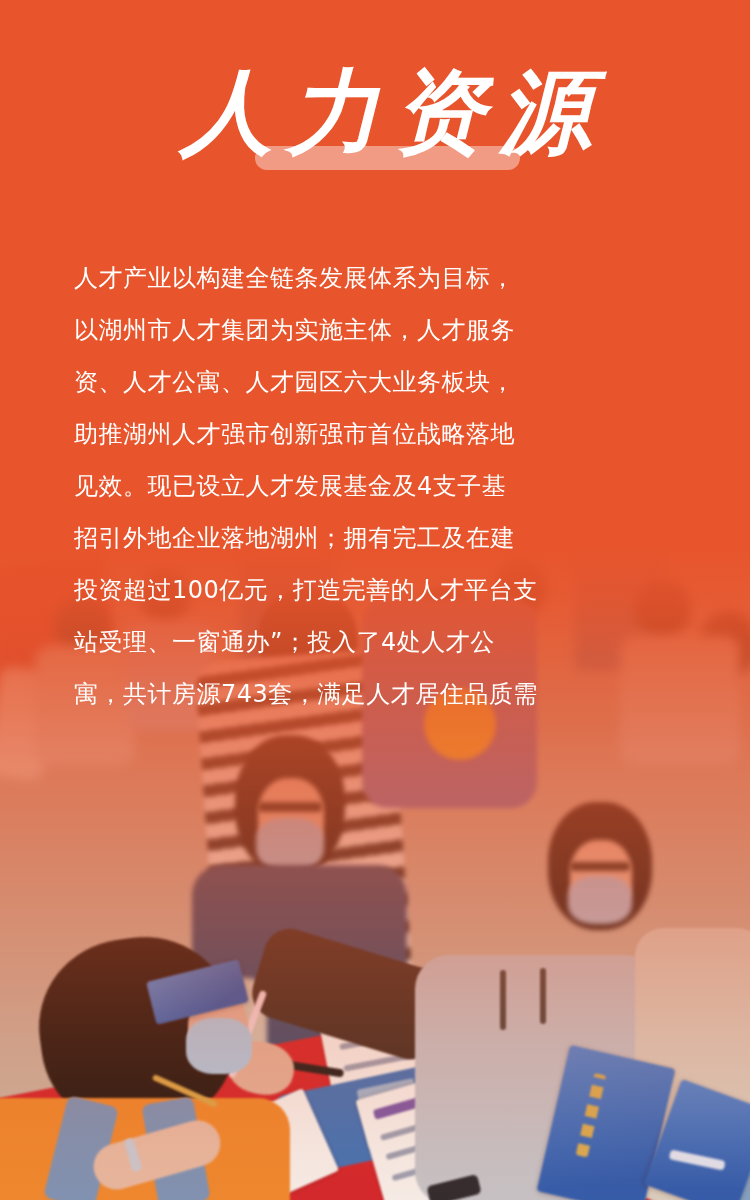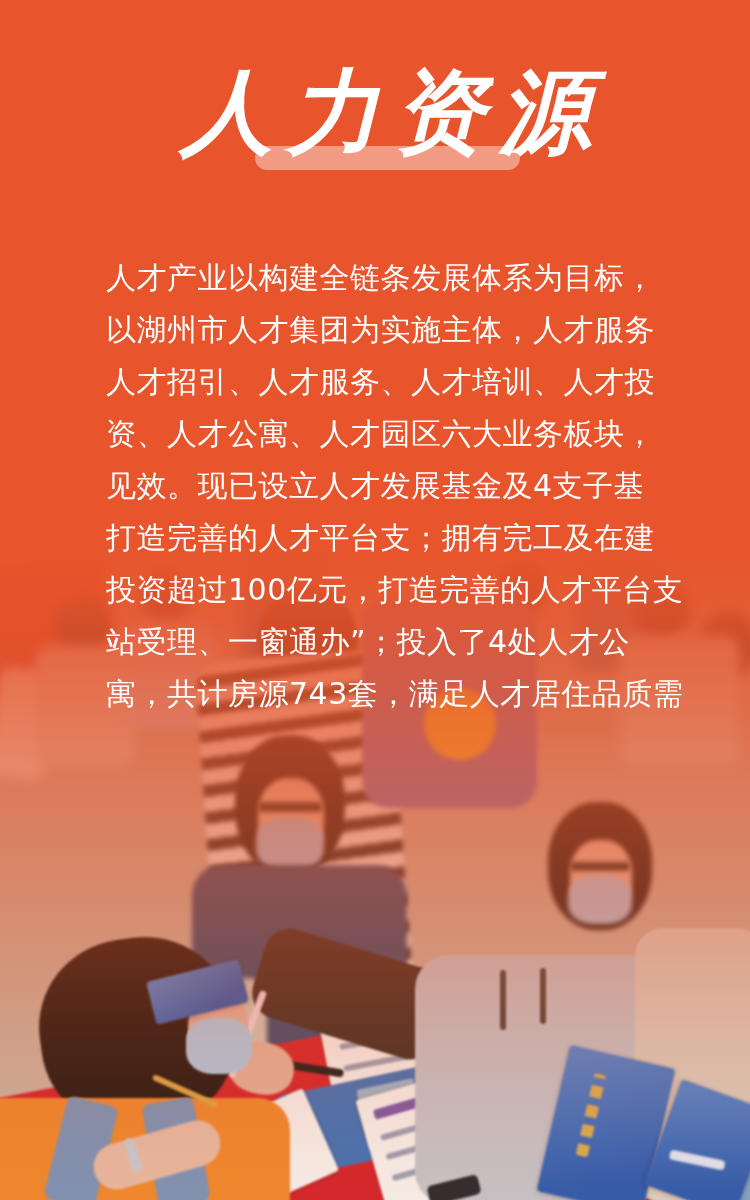--- a/index.html
+++ b/index.html
@@ -115,21 +115,21 @@
   
   .title-wrap{position:absolute;left:0;top:0;width:750px;height:220px;z-index:5;}
   .title-highlight{position:absolute;left:255px;top:146px;width:265px;height:24px;border-radius:12px;
     background:rgba(255,255,255,0.42);}
   .title{position:absolute;left:0;top:62px;width:750px;margin:0;text-align:center;
     font-family:"DejaVu Serif",serif;font-style:italic;font-weight:700;
     font-size:92px;line-height:100px;letter-spacing:14px;color:#FFFFFF;text-indent:14px;padding-left:11px;}
 
   
   .body-text{position:absolute;left:74px;top:252px;width:620px;z-index:6;
-    color:#FFFFFF;font-size:30px;line-height:52px;letter-spacing:0.5px;font-weight:500;margin-left:32px;}
+    color:#FFFFFF;font-size:24px;line-height:52px;letter-spacing:0.5px;font-weight:500;}
   .body-text .line{white-space:nowrap;height:52px;}
 </style>
 </head>
 <body>
 
 <div class="poster">
 
   <div class="photo">
     <div class="wall ph-bg"></div>
     <div class="banner1 ph-bg"></div>
@@ -227,22 +227,22 @@
   </div>
 
   <div class="title-wrap">
     <div class="title-highlight"></div>
     <h1 class="title">人力资源</h1>
   </div>
 
   <div class="body-text">
     <div class="line">人才产业以构建全链条发展体系为目标，</div>
     <div class="line">以湖州市人才集团为实施主体，人才服务</div>
-    <div class="line">人才招引、人才服务、人才培训、人才投</div>
     <div class="line">资、人才公寓、人才园区六大业务板块，</div>
+    <div class="line">助推湖州人才强市创新强市首位战略落地</div>
     <div class="line">见效。现已设立人才发展基金及4支子基</div>
-    <div class="line">打造完善的人才平台支；拥有完工及在建</div>
+    <div class="line">招引外地企业落地湖州；拥有完工及在建</div>
     <div class="line">投资超过100亿元，打造完善的人才平台支</div>
     <div class="line">站受理、一窗通办”；投入了4处人才公</div>
     <div class="line">寓，共计房源743套，满足人才居住品质需</div>
   </div>
 
 </div>
 
 </body></html>

